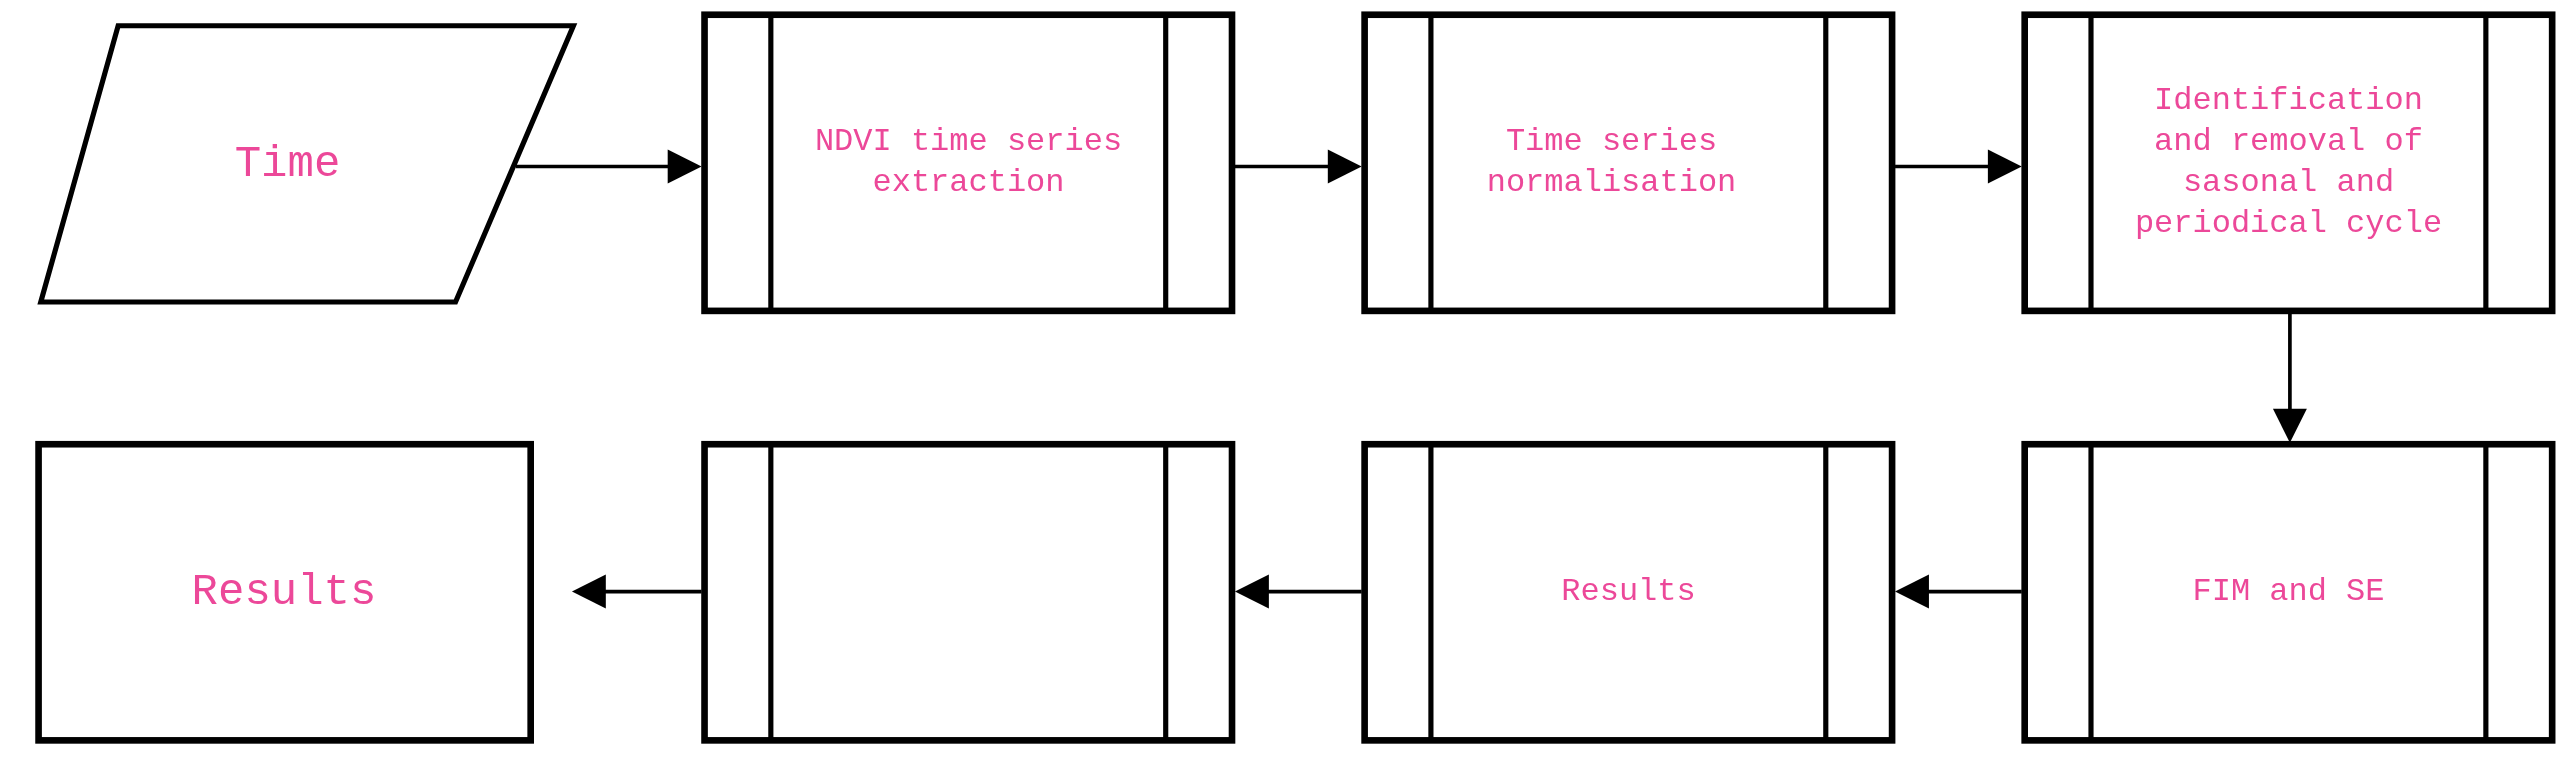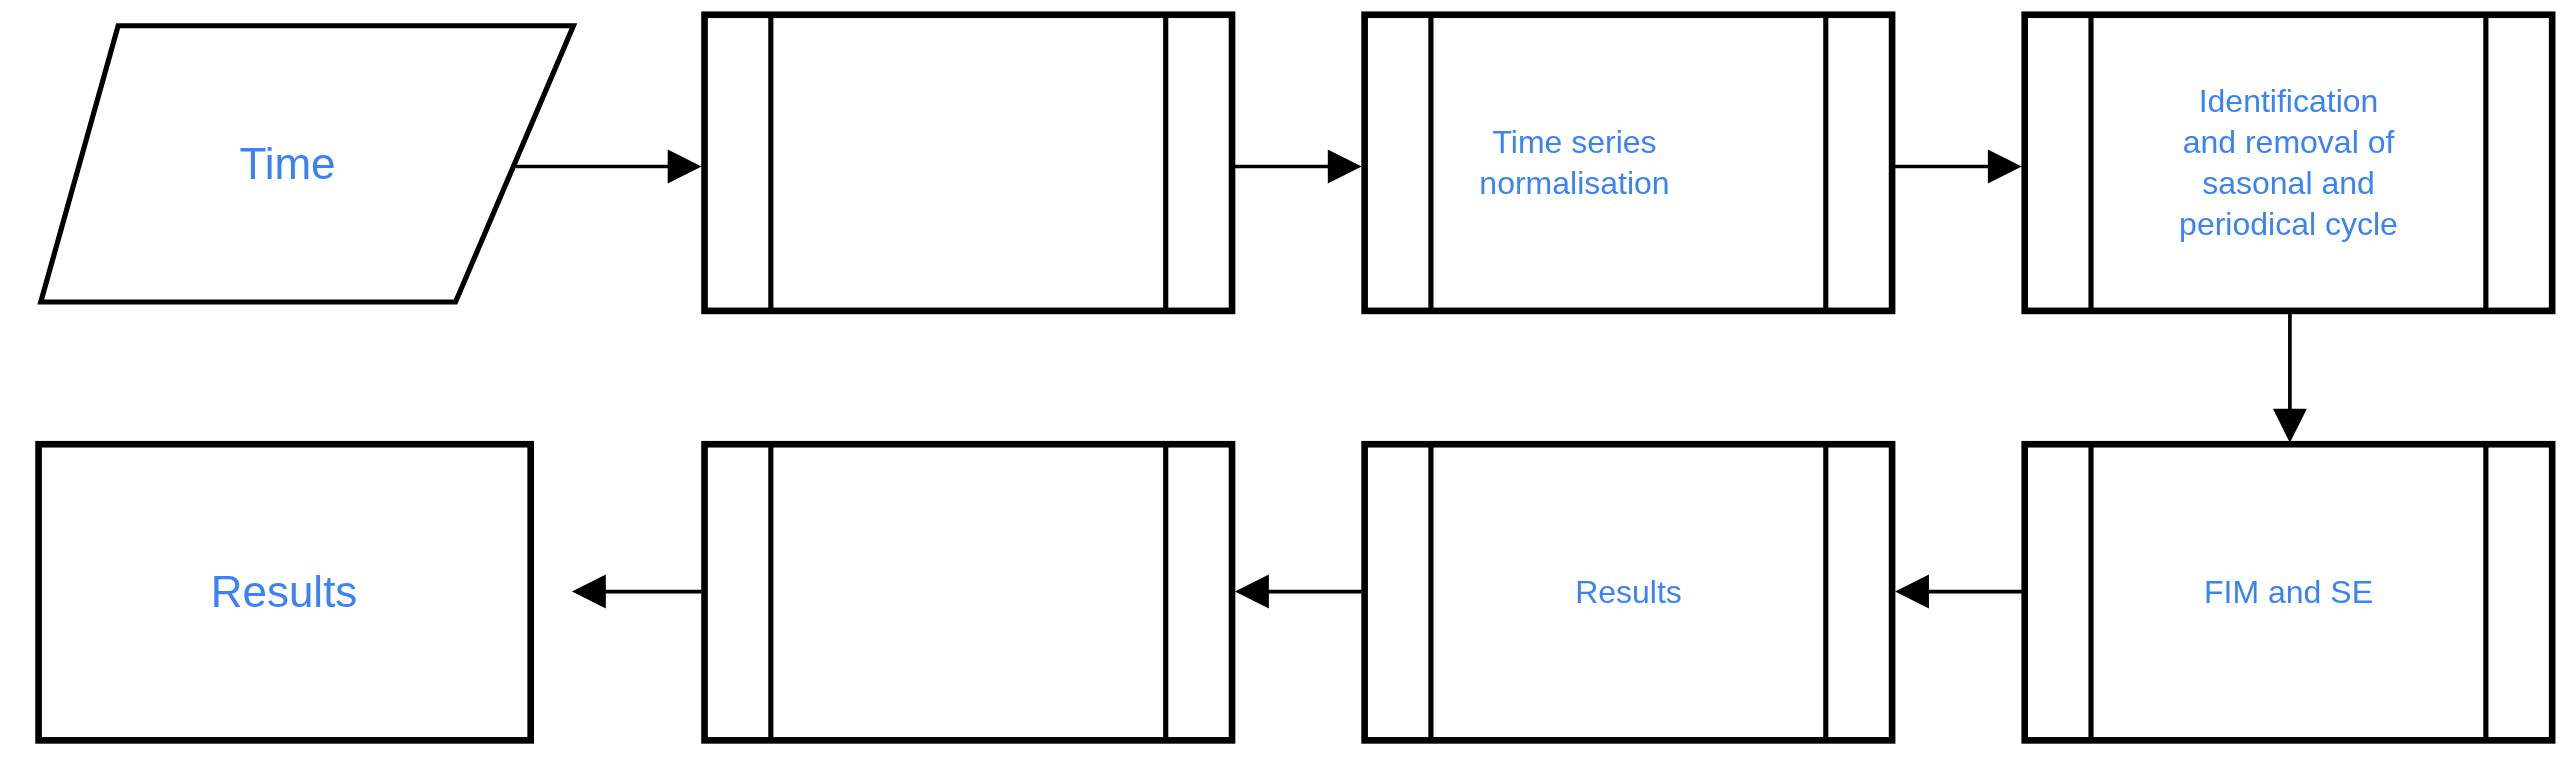--- a/index.html
+++ b/index.html
@@ -26,23 +26,24 @@
     width: 2576px;
     height: 775px;
   }
   .node-label {
     position: absolute;
     display: flex;
     align-items: center;
     justify-content: center;
     text-align: center;
     line-height: 1.28;
-    color: #3b82f6;
+    color: #ec4899;
     white-space: pre-line;
     pointer-events: none;
+    font-family: Liberation Mono, monospace;
   }
   .lbl-big { font-size: 44px; }
   .lbl-med { font-size: 32px; }
 </style>
 </head>
 <body>
 
 <div id="canvas">
 
   <svg id="flow-svg" viewBox="0 0 3496 1052" xmlns="http://www.w3.org/2000/svg">
@@ -107,22 +108,24 @@
 
     <g>
       <line x1="952" y1="803" x2="800" y2="803" stroke="#000000" stroke-width="5"></line>
       <polygon points="776,803 822,780 822,826" fill="#000000"></polygon>
     </g>
 
   </svg>
 
   <div class="node-label lbl-big" style="left:118px; top:26px; width:339px; height:276px;">Time</div>
 
+  <div class="node-label lbl-med" style="left:771px; top:14.7px; width:395px; height:296px;">NDVI time series
+extraction</div>
 
-  <div class="node-label lbl-med" style="left:1377px; top:14.7px; width:395px; height:296px;">Time series
+  <div class="node-label lbl-med" style="left:1414px; top:14.7px; width:395px; height:296px;">Time series
 normalisation</div>
 
   <div class="node-label lbl-med" style="left:2091px; top:14.7px; width:395px; height:296px;">Identification
 and removal of
 sasonal and
 periodical cycle</div>
 
   <div class="node-label lbl-med" style="left:2091px; top:444px; width:395px; height:296px;">FIM and SE</div>
 
   <div class="node-label lbl-med" style="left:1431px; top:444px; width:395px; height:296px;">Results</div>

